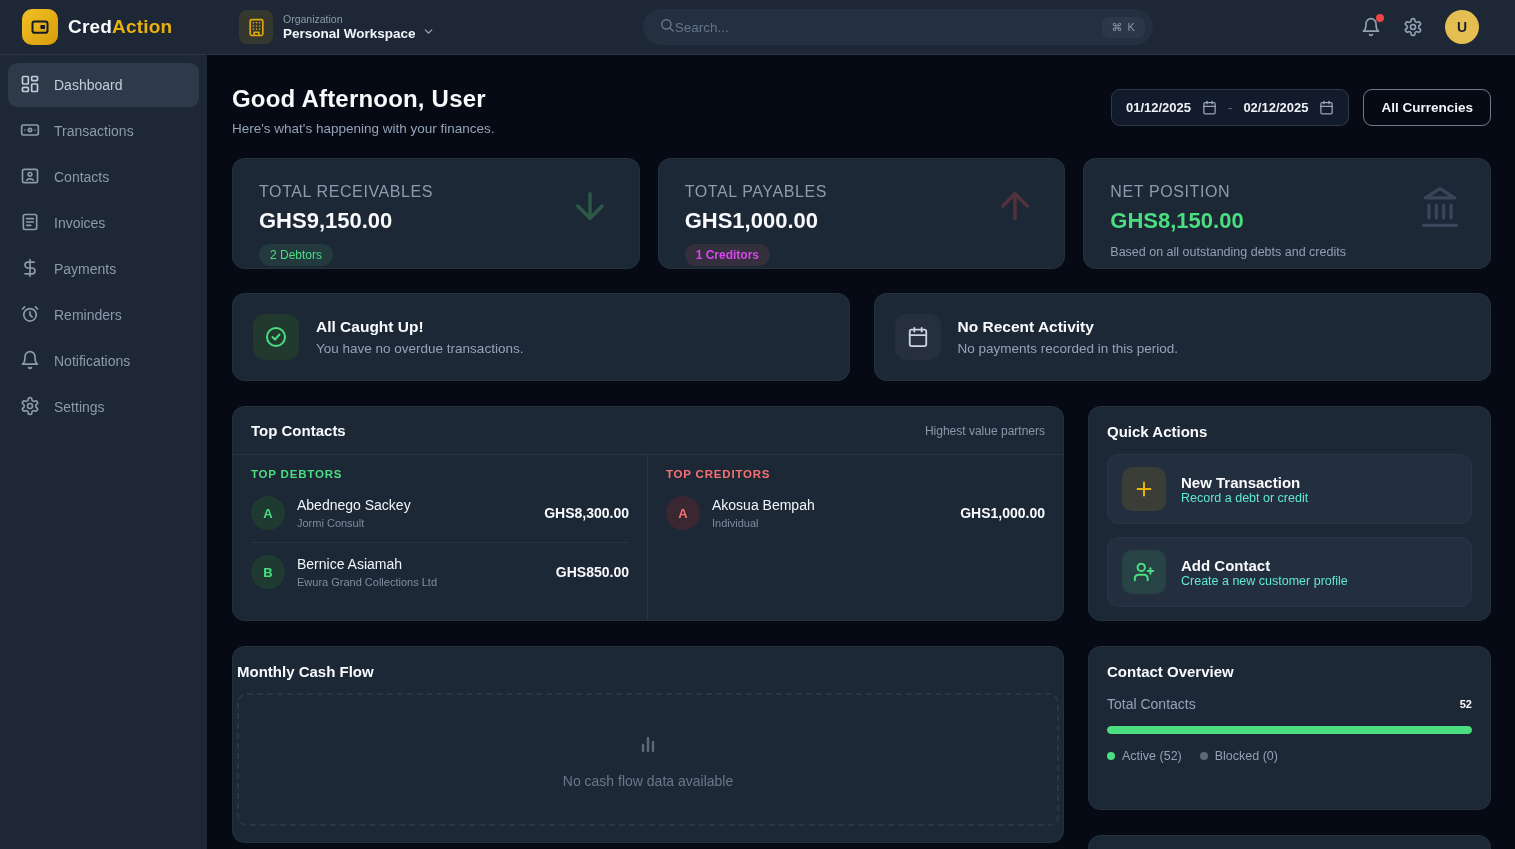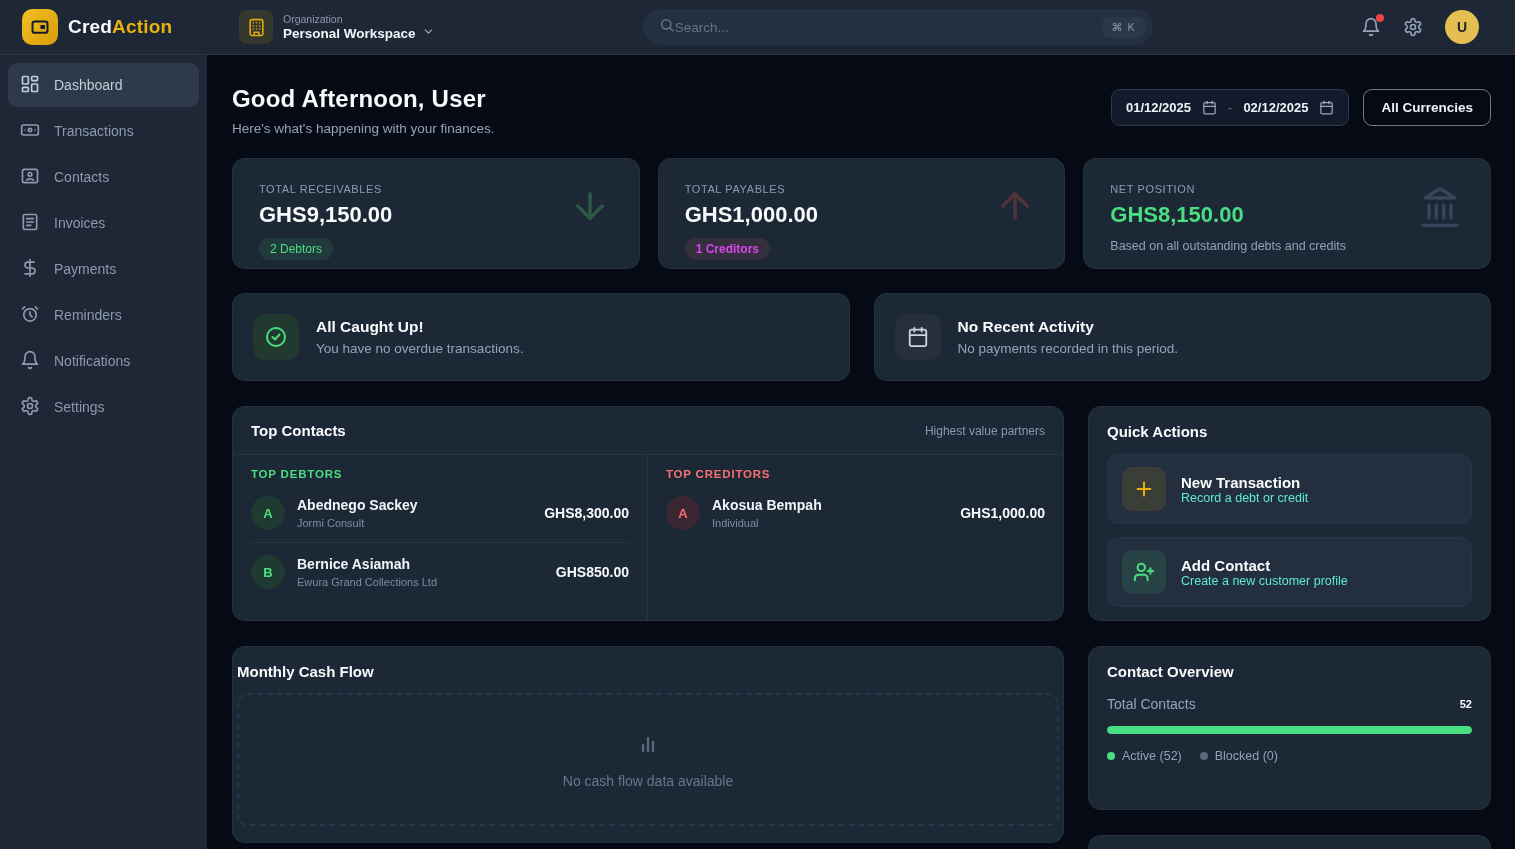--- a/index.html
+++ b/index.html
@@ -96,21 +96,21 @@
     font-size:13.5px; font-weight:bold; cursor:pointer;
     font-family:"Liberation Sans",sans-serif;
   }
   .card {
     background:#1d2836; border:1px solid rgba(255,255,255,0.045);
     border-radius:13px;
   }
   
   .stats-grid { display:grid; grid-template-columns:repeat(3,1fr); gap:18px; margin-bottom:24px; }
   .stat-card { height:111px; padding:24px 26px; position:relative; }
-  .stat-label { font-size:11px; color:#8e9bac; letter-spacing:0.6px; }
+  .stat-label { font-size:16px; color:#8e9bac; letter-spacing:0.6px; }
   .stat-value { font-size:22px; font-weight:bold; color:#f8fafc; margin-top:7px; }
   .stat-value.green { color:#4ade80; }
   .stat-note { font-size:12.5px; color:#93a1b3; margin-top:11px; }
   .pill {
     display:inline-block; margin-top:10px; font-size:12px;
     padding:4px 11px; border-radius:999px;
   }
   .pill.green { background:rgba(74,222,128,0.10); color:#4ade80; }
   .pill.red   { background:rgba(248,113,113,0.10); color:#d946ef;font-weight:bold; }
   .stat-icon { position:absolute; right:28px; top:26px; }
@@ -143,21 +143,21 @@
   .tc-col-head.red { color:#f87171; }
   .contact-row { display:flex; align-items:center; gap:12px; padding:12px 0; cursor:pointer; }
   .contact-row + .contact-row { border-top:1px solid rgba(255,255,255,0.05); }
   .c-avatar {
     width:34px; height:34px; border-radius:50%; flex:none;
     display:flex; align-items:center; justify-content:center;
     font-size:13px; font-weight:bold;
   }
   .c-avatar.green { background:#1f3a30; color:#4ade80; }
   .c-avatar.red { background:#3a2731; color:#f87171; }
-  .c-name { font-size:14px; font-weight:bold; color:#f1f5f9; }
+  .c-name { font-size:14px; font-weight:normal; color:#f1f5f9; }
   .c-company { font-size:11px; color:#7f8c9e; margin-top:4px; }
   .c-amount { margin-left:auto; font-size:14px; font-weight:bold; color:#f8fafc; }
   
   .qa-card { height:215px; padding:16px 18px; }
   .qa-list { margin-top:14px; display:flex; flex-direction:column; gap:13px; }
   .qa-btn {
     background:#232e3e; border-radius:12px; padding:12px 14px;
     display:flex; align-items:center; gap:15px; cursor:pointer;
     border:1px solid rgba(255,255,255,0.03);
   }

